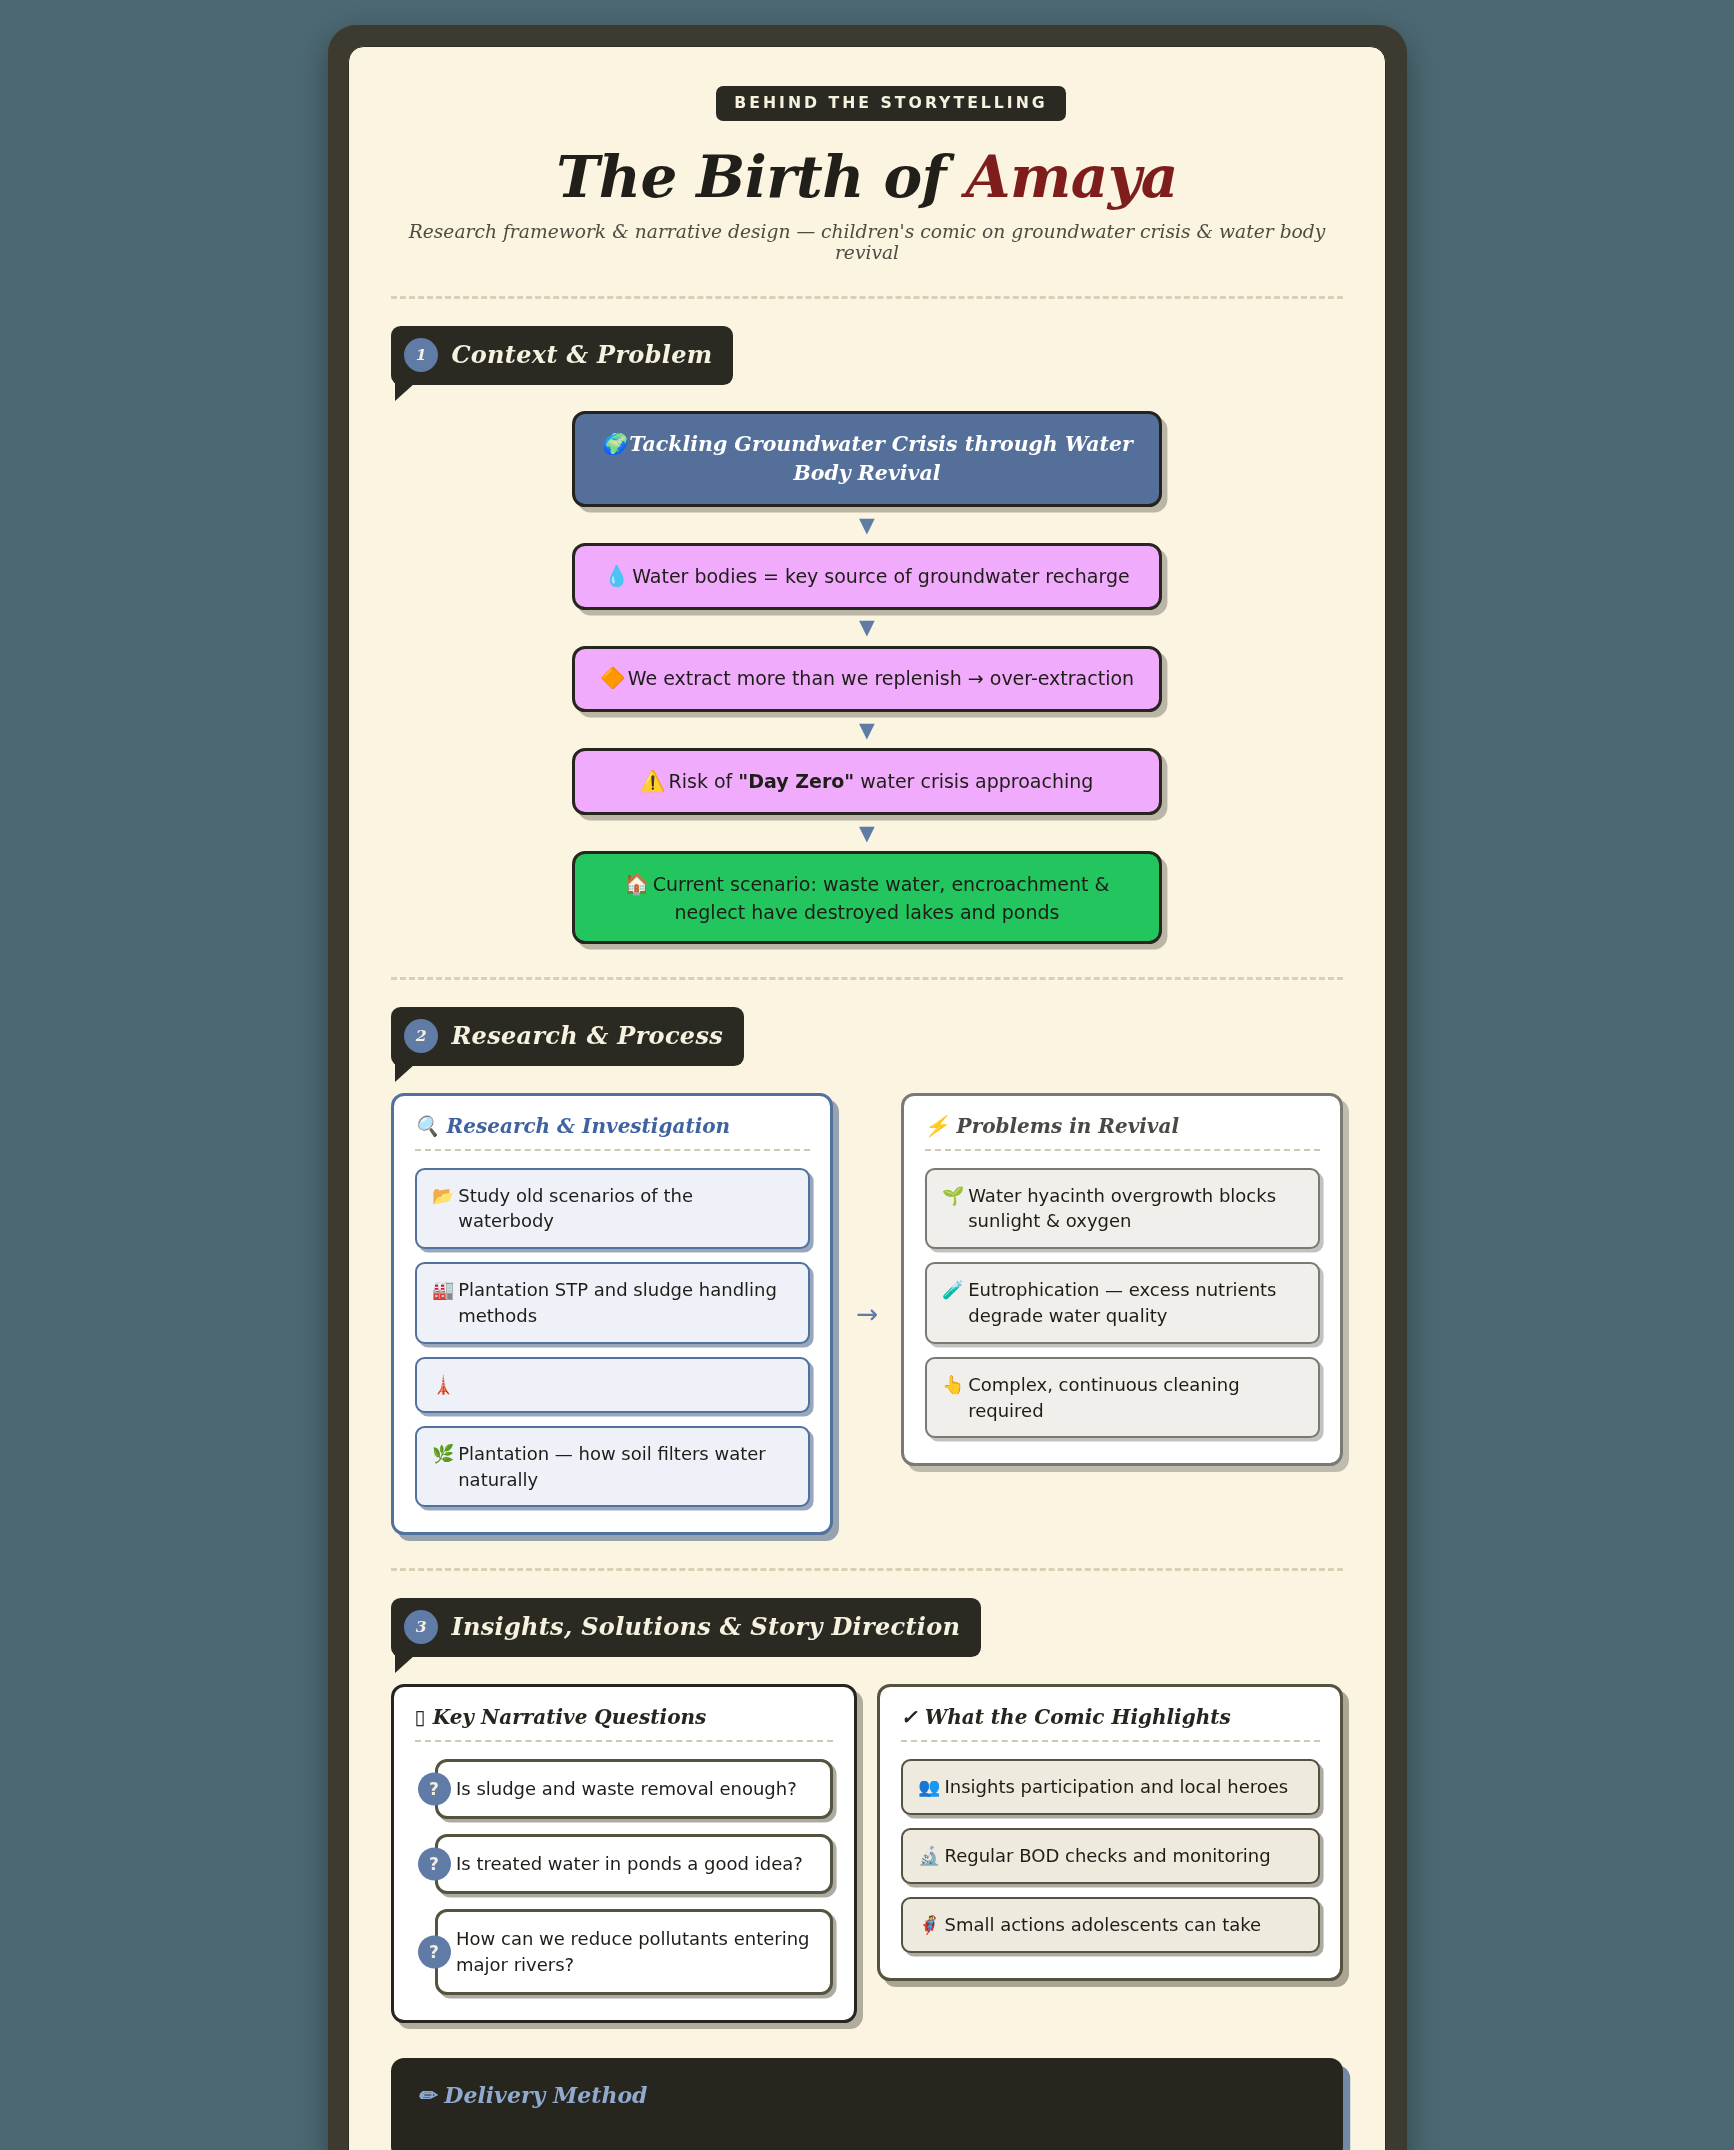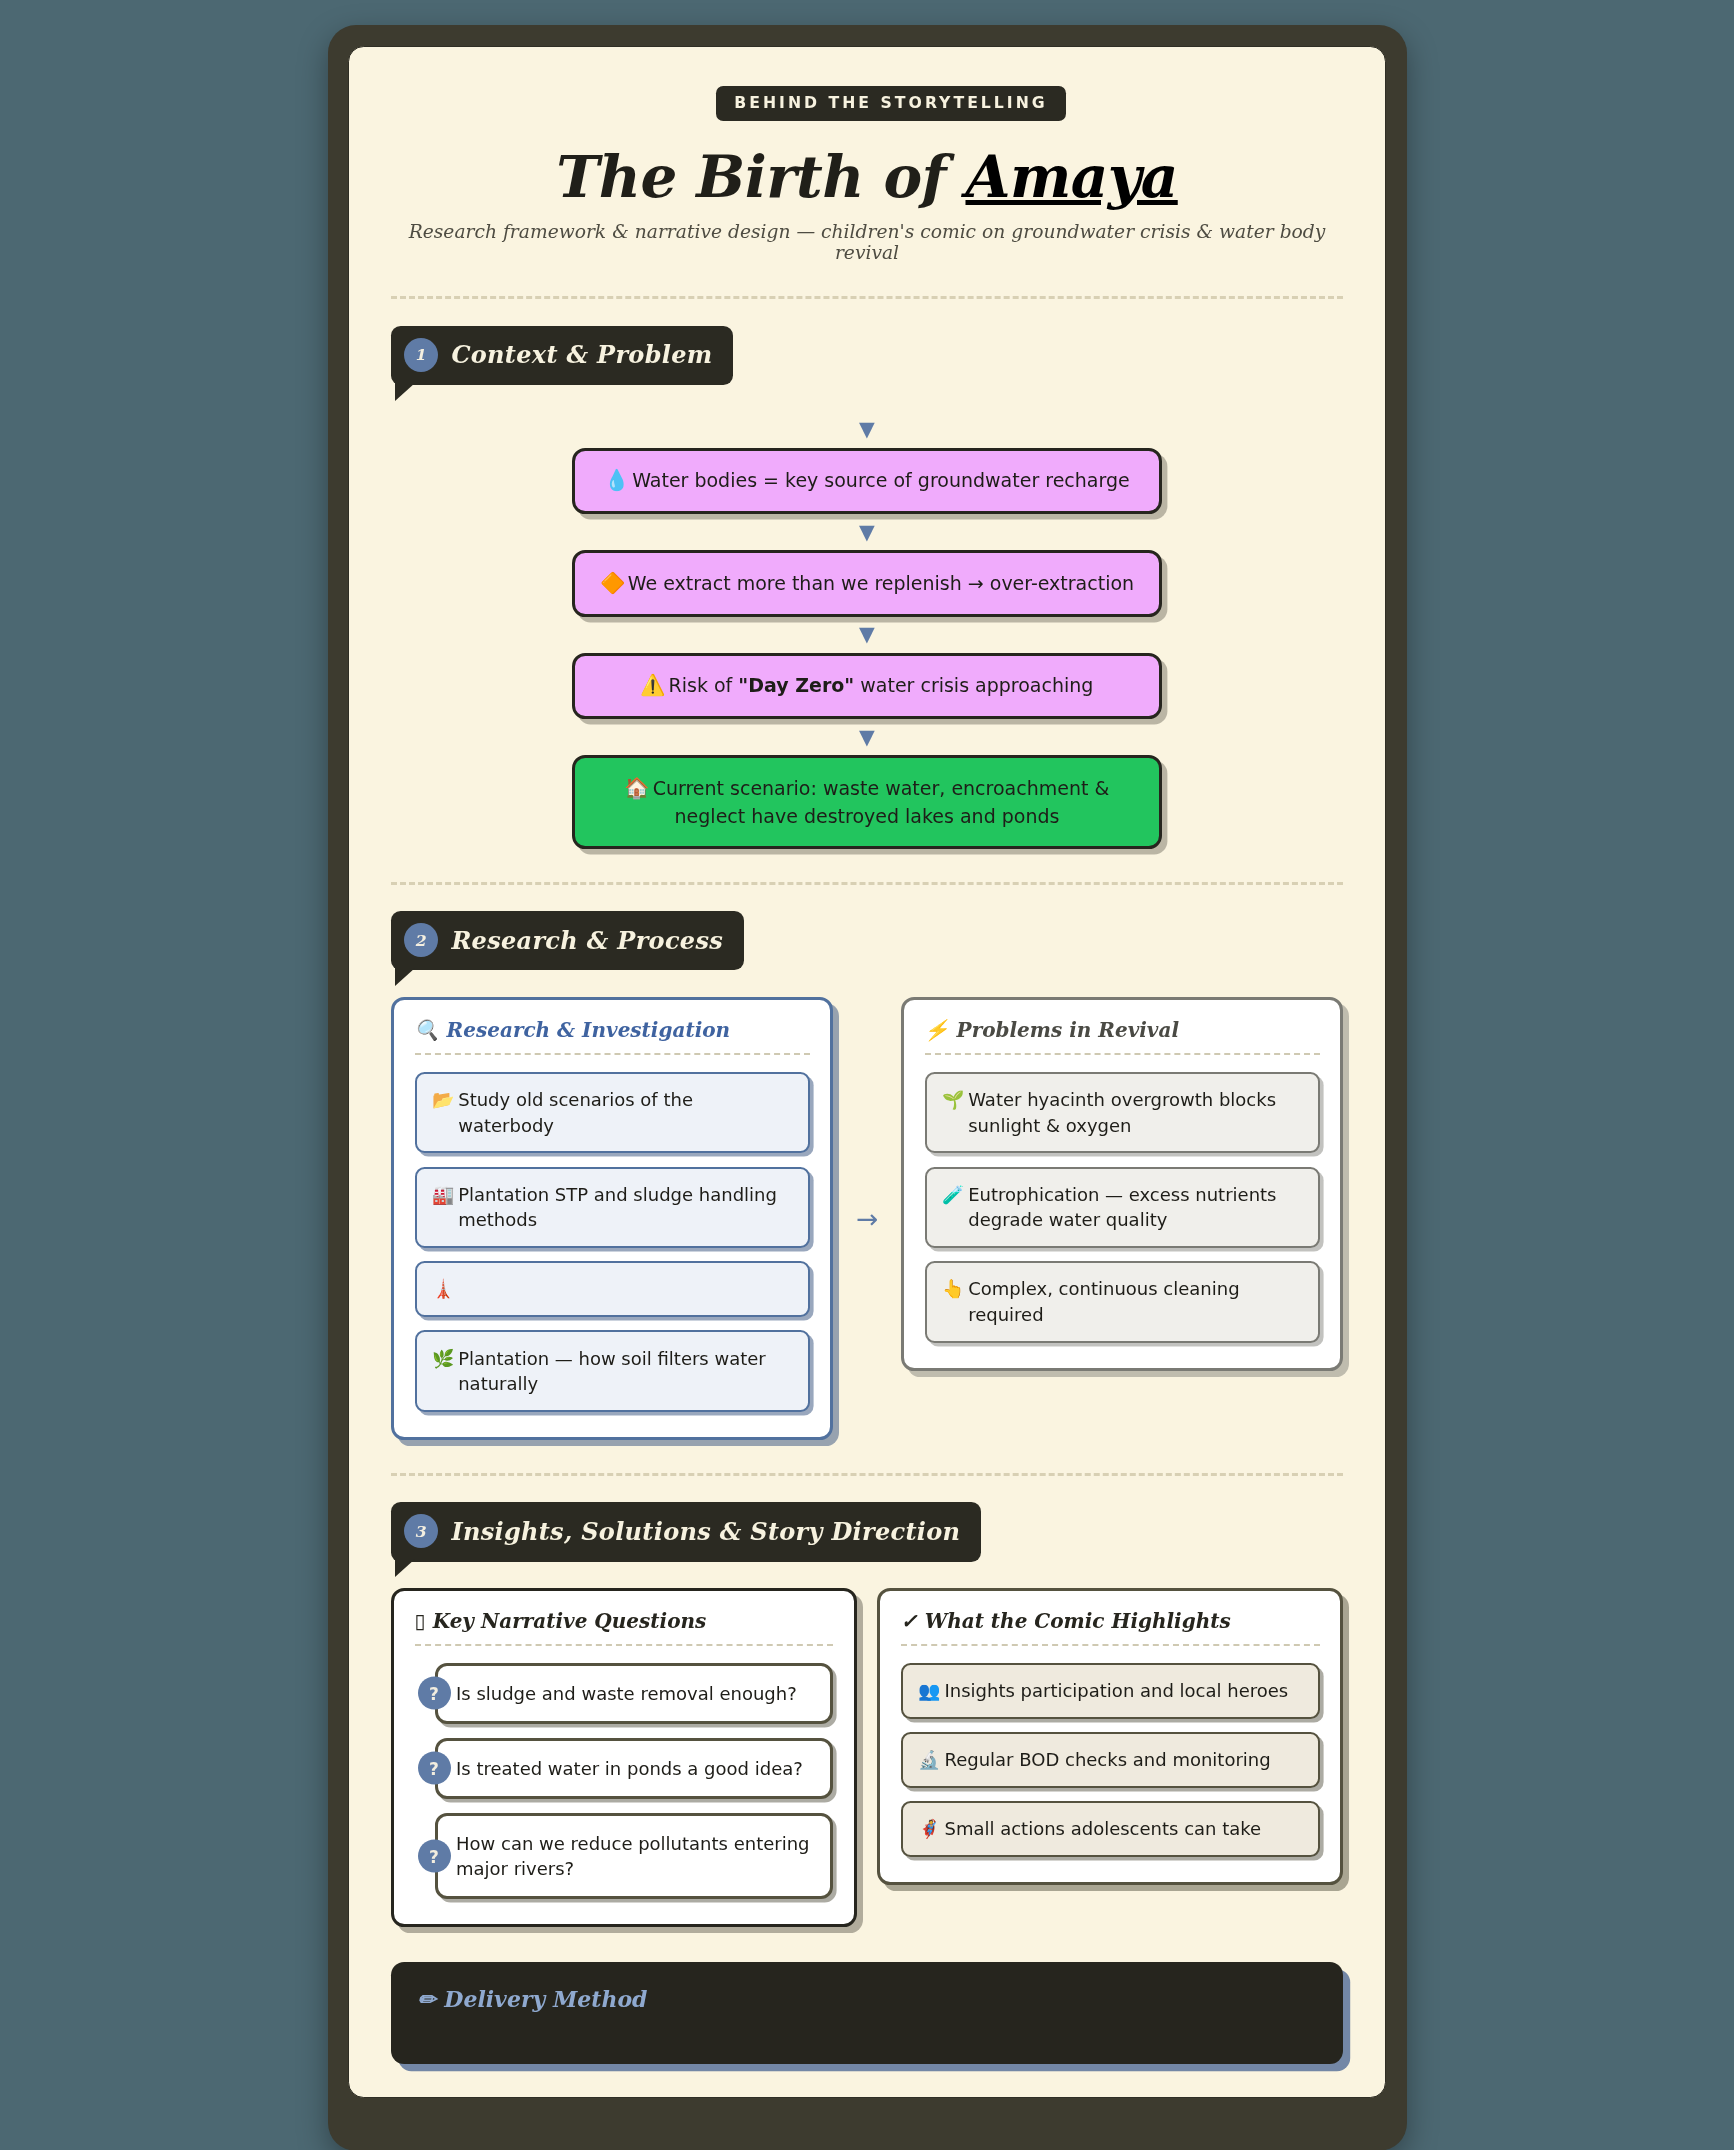--- a/index.html
+++ b/index.html
@@ -74,21 +74,21 @@
   .title {
     text-align: center;
     margin-top: 22px;
     font-size: 58px;
     font-weight: 700;
     font-style: italic;
     color: #201f19;
     font-family: "DejaVu Serif", serif;
     letter-spacing: -0.6px;
   }
-  .title .accent { color: #000000; text-decoration: underline; }
+  .title .accent { color: #7f1d1d; }
   .subtitle {
     text-align: center;
     margin-top: 10px;
     font-size: 18.7px;
     font-style: italic;
     color: #4e4c42;
     font-family: "DejaVu Serif", serif;
   }
 
   .divider {
@@ -265,20 +265,23 @@
 
   
   <div class="sec-head">
     <div class="bubble">
       <span class="badge">1</span>
       <span class="sec-title">Context &amp; Problem</span>
     </div>
   </div>
 
   <div class="flow">
+    <div class="flow-card head">
+      <span class="emoji">🌍</span><span>Tackling Groundwater Crisis through Water Body Revival</span>
+    </div>
     <div class="chev">▼</div>
 
     <div class="flow-card">
       <span class="emoji">💧</span><span>Water bodies = key source of groundwater recharge</span>
     </div>
     <div class="chev">▼</div>
 
     <div class="flow-card">
       <span class="emoji">🔶</span><span>We extract more than we replenish → over-extraction</span>
     </div>

